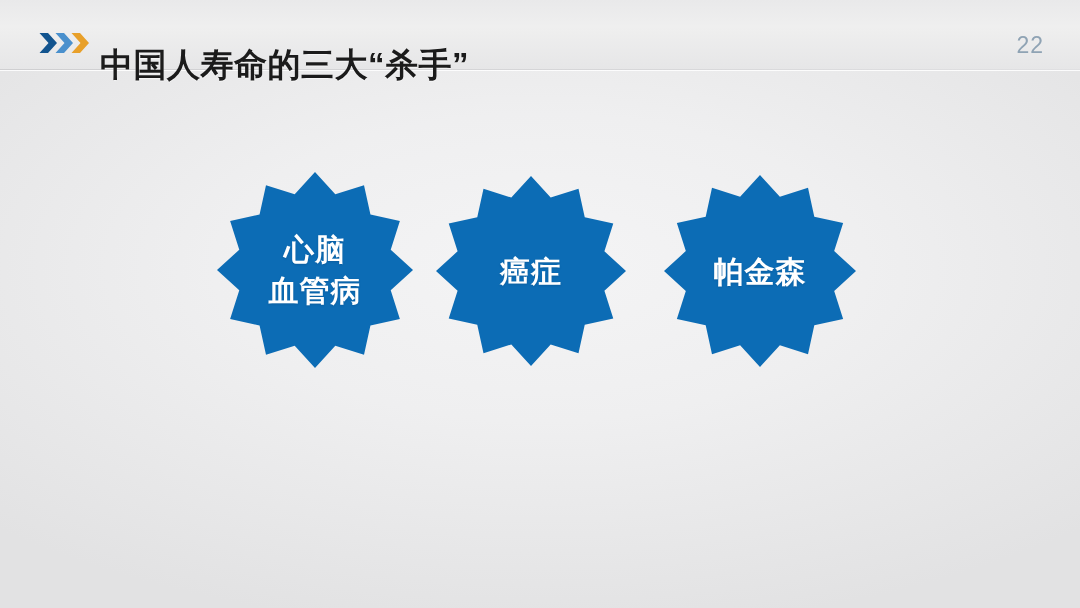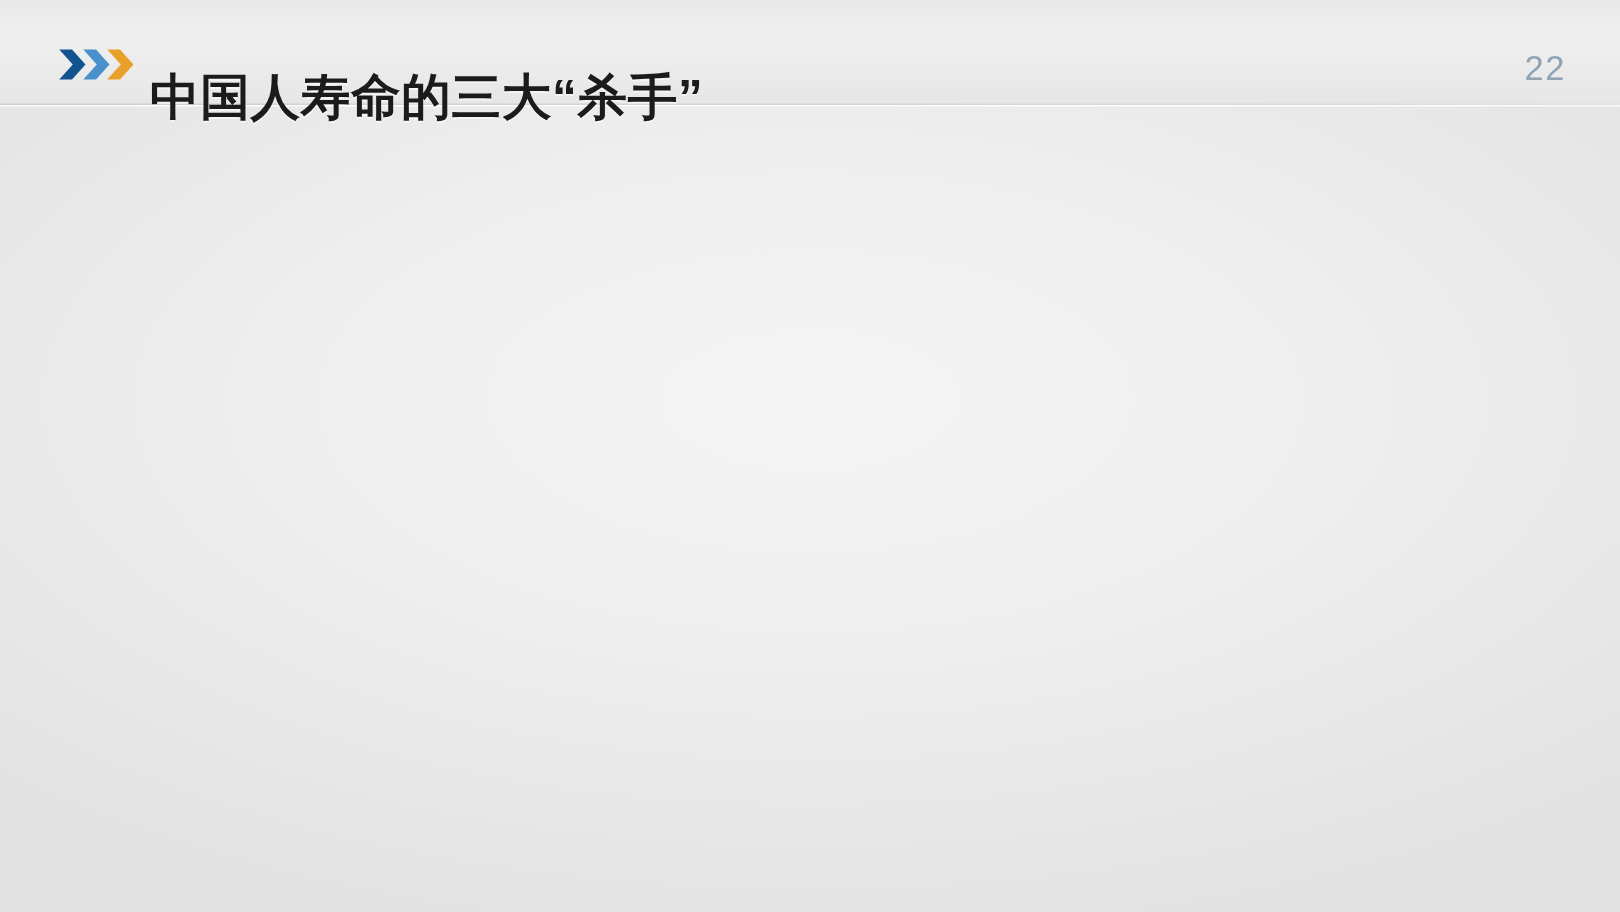--- a/index.html
+++ b/index.html
@@ -151,15 +151,40 @@
   <svg class="chevrons" viewBox="0 0 58 24">
     <path d="M1.5 2 L10 2 L19 12 L10 22 L1.5 22 L10.5 12 Z" fill="#12548f"></path>
     <path d="M17.5 2 L26 2 L35 12 L26 22 L17.5 22 L26.5 12 Z" fill="#4a90cd"></path>
     <path d="M33.5 2 L42 2 L51 12 L42 22 L33.5 22 L42.5 12 Z" fill="#e8a02a"></path>
   </svg>
 
   <div class="page-title">中国人寿命的三大“杀手”</div>
 
   <div class="page-number">22</div>
 
+  <div class="badge-row">
+
+    <div class="badge badge-1">
+      <svg viewBox="0 0 200 200">
+        <polygon class="star" points="100.00,0.00 120.71,22.73 150.00,13.40 156.57,43.43 186.60,50.00 177.27,79.29 200.00,100.00 177.27,120.71 186.60,150.00 156.57,156.57 150.00,186.60 120.71,177.27 100.00,200.00 79.29,177.27 50.00,186.60 43.43,156.57 13.40,150.00 22.73,120.71 0.00,100.00 22.73,79.29 13.40,50.00 43.43,43.43 50.00,13.40 79.29,22.73" fill="#0c6cb5"></polygon>
+      </svg>
+      <div class="badge-label">心脑
+血管病</div>
+    </div>
+
+    <div class="badge badge-2">
+      <svg viewBox="0 0 200 200">
+        <polygon class="star" points="100.00,0.00 120.71,22.73 150.00,13.40 156.57,43.43 186.60,50.00 177.27,79.29 200.00,100.00 177.27,120.71 186.60,150.00 156.57,156.57 150.00,186.60 120.71,177.27 100.00,200.00 79.29,177.27 50.00,186.60 43.43,156.57 13.40,150.00 22.73,120.71 0.00,100.00 22.73,79.29 13.40,50.00 43.43,43.43 50.00,13.40 79.29,22.73" fill="#0c6cb5"></polygon>
+      </svg>
+      <div class="badge-label">癌症</div>
+    </div>
+
+    <div class="badge badge-3">
+      <svg viewBox="0 0 200 200">
+        <polygon class="star" points="100.00,0.00 120.71,22.73 150.00,13.40 156.57,43.43 186.60,50.00 177.27,79.29 200.00,100.00 177.27,120.71 186.60,150.00 156.57,156.57 150.00,186.60 120.71,177.27 100.00,200.00 79.29,177.27 50.00,186.60 43.43,156.57 13.40,150.00 22.73,120.71 0.00,100.00 22.73,79.29 13.40,50.00 43.43,43.43 50.00,13.40 79.29,22.73" fill="#0c6cb5"></polygon>
+      </svg>
+      <div class="badge-label">帕金森</div>
+    </div>
+
+  </div>
 
 
 </div>
 
 </body></html>

